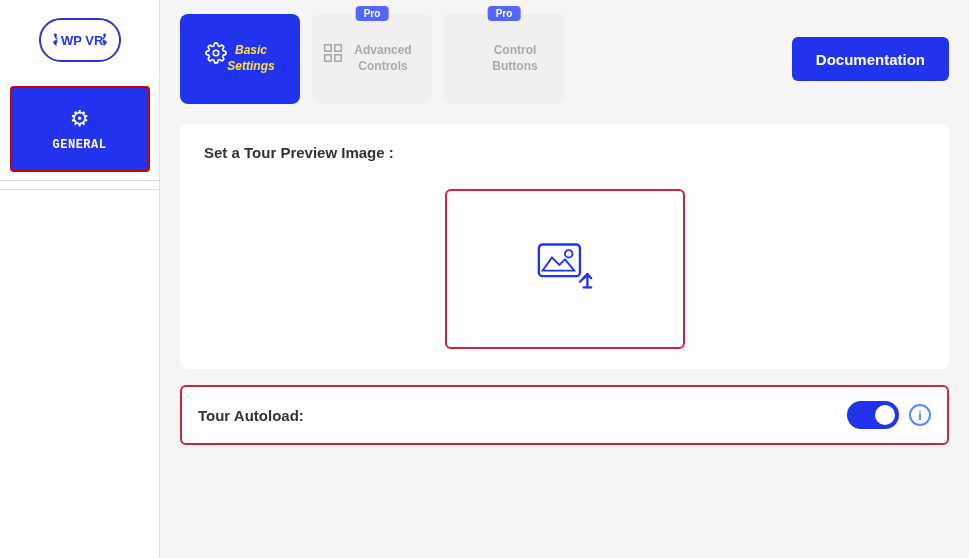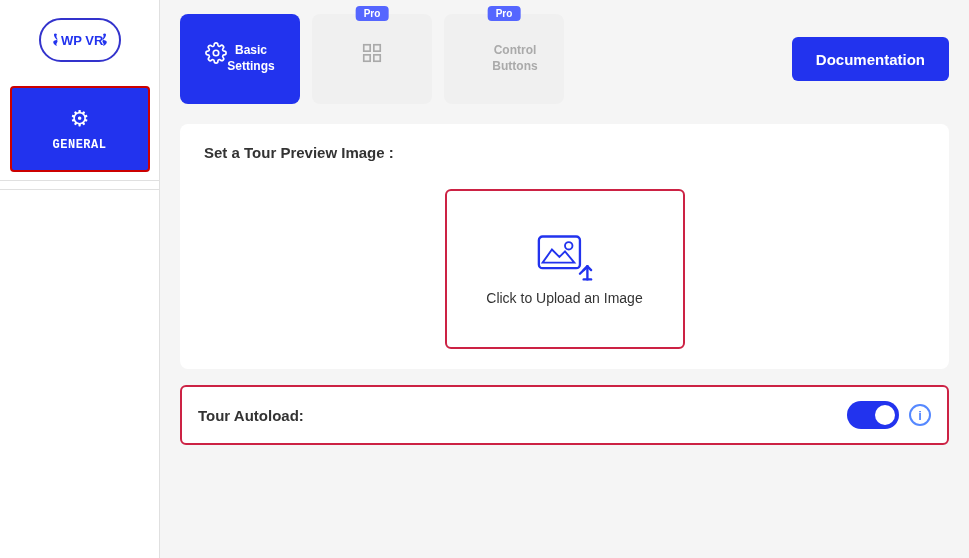--- a/index.html
+++ b/index.html
@@ -119,21 +119,22 @@
       cursor: pointer;
       background: #fff;
     }
 
     .tab.active {
       background: #2233ee;
     }
 
     .tab.active .tab-icon,
     .tab.active .tab-label {
-      color: #ffffff;
+      color: #fde047;
+      font-style: italic;
     }
 
     .tab.disabled {
       background: #f0f0f0;
       cursor: default;
     }
 
     .tab-icon {
       font-size: 20px;
       margin-bottom: 8px;
@@ -327,20 +328,21 @@
     <div class="tab disabled">
       <span class="pro-badge">Pro</span>
       <span class="tab-icon">
         <svg width="22" height="22" viewBox="0 0 24 24" fill="none" stroke="#aaa" stroke-width="1.8">
           <rect x="3" y="3" width="7" height="7"></rect>
           <rect x="14" y="3" width="7" height="7"></rect>
           <rect x="14" y="14" width="7" height="7"></rect>
           <rect x="3" y="14" width="7" height="7"></rect>
         </svg>
       </span>
+      <span class="tab-label">Advanced Controls</span>
     </div>
 
     <div class="tab disabled">
       <span class="pro-badge">Pro</span>
       <span class="tab-icon">
         <svg width="22" height="22" viewBox="0 0 24 24" fill="none" stroke="#aaa" stroke-width="1.8">
           <line x1="8" y1="6" x2="8" y2="6.01" stroke-width="3"></line>
           <line x1="16" y1="6" x2="16" y2="6.01" stroke-width="3"></line>
           <line x1="8" y1="12" x2="8" y2="12.01" stroke-width="3"></line>
           <line x1="16" y1="12" x2="16" y2="12.01" stroke-width="3"></line>
@@ -365,21 +367,20 @@
         <path d="M6 32 L16 18 L24 26 L30 20 L40 32Z" stroke="#2233ee" stroke-width="2" fill="none"></path>
 
         <circle cx="34" cy="14" r="4" stroke="#2233ee" stroke-width="2" fill="none"></circle>
 
         <line x1="46" y1="44" x2="54" y2="36" stroke="#2233ee" stroke-width="2.5" stroke-linecap="round"></line>
         <line x1="54" y1="36" x2="58" y2="40" stroke="#2233ee" stroke-width="2.5" stroke-linecap="round"></line>
         <line x1="54" y1="36" x2="50" y2="40" stroke="#2233ee" stroke-width="2.5" stroke-linecap="round"></line>
         <line x1="54" y1="36" x2="54" y2="50" stroke="#2233ee" stroke-width="2.5" stroke-linecap="round"></line>
         <line x1="50" y1="50" x2="58" y2="50" stroke="#2233ee" stroke-width="2.5" stroke-linecap="round"></line>
       </svg>
-      <span class="upload-label">Click to Upload an Image</span>
     </div>
   </div>
 
   <div class="autoload-row">
     <span class="autoload-label">Tour Autoload:</span>
     <div class="toggle-container">
       <div class="toggle"></div>
       <div class="info-icon">
         <span>i</span>
       </div>

